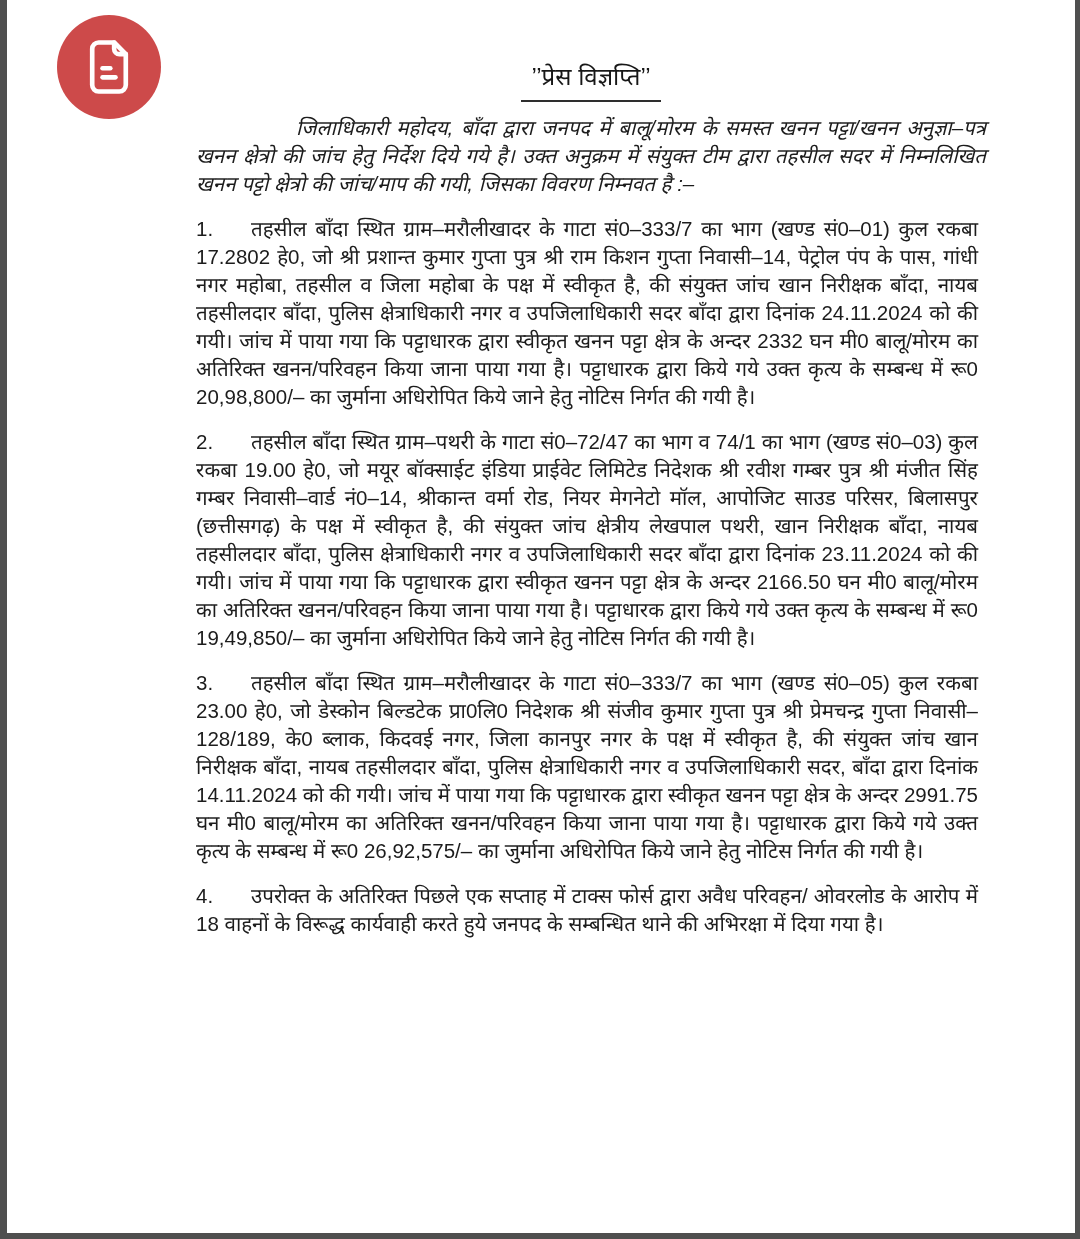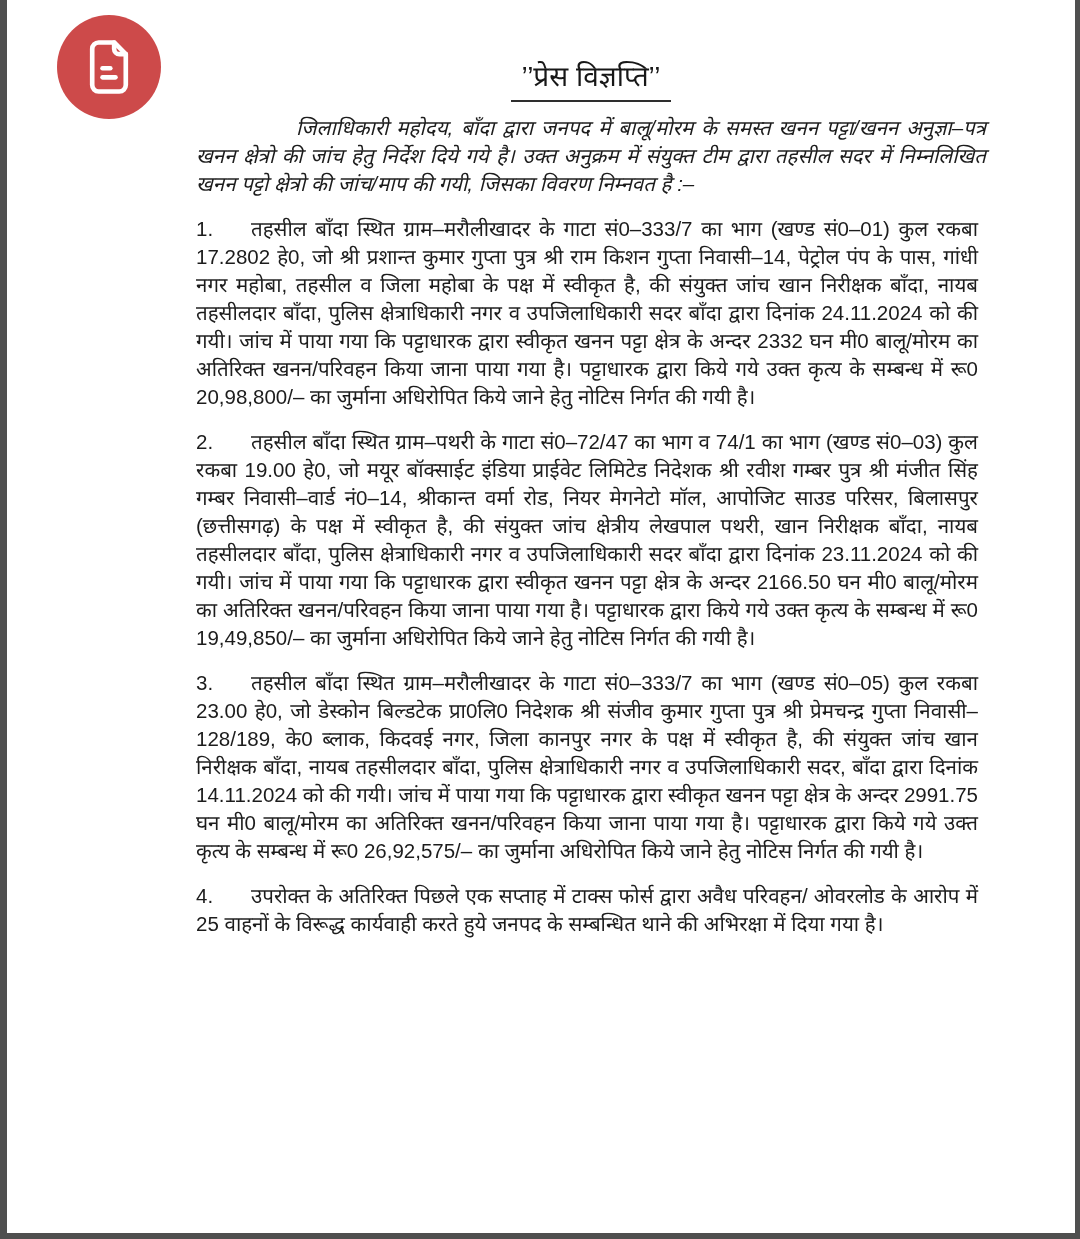--- a/index.html
+++ b/index.html
@@ -53,21 +53,21 @@
     top: 0;
     width: 790px;
   }
 
   .title-wrap {
     text-align: center;
     margin-top: 62px;
   }
   .title {
     display: inline-block;
-    font-size: 28px;
+    font-size: 24px;
     line-height: 30px;
     color: #171717;
     border-bottom: 2px solid #2e2e2e;
     padding: 0 10px 8px 10px;
   }
 
   .body-text {
     font-size: 20.5px;
     line-height: 28px;
     text-align: justify;
@@ -109,20 +109,20 @@
     </div>
 
     <p class="body-text intro">जिलाधिकारी महोदय, बाँदा द्वारा जनपद में बालू/मोरम के समस्त खनन पट्टा/खनन अनुज्ञा–पत्र खनन क्षेत्रो की जांच हेतु निर्देश दिये गये है। उक्त अनुक्रम में संयुक्त टीम द्वारा तहसील सदर में निम्नलिखित खनन पट्टो क्षेत्रो की जांच/माप की गयी, जिसका विवरण निम्नवत है :–</p>
 
     <p class="body-text item"><span class="item-num">1.</span><span>तहसील बाँदा स्थित ग्राम–मरौलीखादर के गाटा सं0–333/7 का भाग (खण्ड सं0–01) कुल रकबा 17.2802 हे0, जो श्री प्रशान्त कुमार गुप्ता पुत्र श्री राम किशन गुप्ता निवासी–14, पेट्रोल पंप के पास, गांधी नगर महोबा, तहसील व जिला महोबा के पक्ष में स्वीकृत है, की संयुक्त जांच खान निरीक्षक बाँदा, नायब तहसीलदार बाँदा, पुलिस क्षेत्राधिकारी नगर व उपजिलाधिकारी सदर बाँदा द्वारा दिनांक 24.11.2024 को की गयी। जांच में पाया गया कि पट्टाधारक द्वारा स्वीकृत खनन पट्टा क्षेत्र के अन्दर 2332 घन मी0 बालू/मोरम का अतिरिक्त खनन/परिवहन किया जाना पाया गया है। पट्टाधारक द्वारा किये गये उक्त कृत्य के सम्बन्ध में रू0 20,98,800/– का जुर्माना अधिरोपित किये जाने हेतु नोटिस निर्गत की गयी है।</span></p>
 
     <p class="body-text item"><span class="item-num">2.</span><span>तहसील बाँदा स्थित ग्राम–पथरी के गाटा सं0–72/47 का भाग व 74/1 का भाग (खण्ड सं0–03) कुल रकबा 19.00 हे0, जो मयूर बॉक्साईट इंडिया प्राईवेट लिमिटेड निदेशक श्री रवीश गम्बर पुत्र श्री मंजीत सिंह गम्बर निवासी–वार्ड नं0–14, श्रीकान्त वर्मा रोड, नियर मेगनेटो मॉल, आपोजिट साउड परिसर, बिलासपुर (छत्तीसगढ़) के पक्ष में स्वीकृत है, की संयुक्त जांच क्षेत्रीय लेखपाल पथरी, खान निरीक्षक बाँदा, नायब तहसीलदार बाँदा, पुलिस क्षेत्राधिकारी नगर व उपजिलाधिकारी सदर बाँदा द्वारा दिनांक 23.11.2024 को की गयी। जांच में पाया गया कि पट्टाधारक द्वारा स्वीकृत खनन पट्टा क्षेत्र के अन्दर 2166.50 घन मी0 बालू/मोरम का अतिरिक्त खनन/परिवहन किया जाना पाया गया है। पट्टाधारक द्वारा किये गये उक्त कृत्य के सम्बन्ध में रू0 19,49,850/– का जुर्माना अधिरोपित किये जाने हेतु नोटिस निर्गत की गयी है।</span></p>
 
     <p class="body-text item"><span class="item-num">3.</span><span>तहसील बाँदा स्थित ग्राम–मरौलीखादर के गाटा सं0–333/7 का भाग (खण्ड सं0–05) कुल रकबा 23.00 हे0, जो डेस्कोन बिल्डटेक प्रा0लि0 निदेशक श्री संजीव कुमार गुप्ता पुत्र श्री प्रेमचन्द्र गुप्ता निवासी–128/189, के0 ब्लाक, किदवई नगर, जिला कानपुर नगर के पक्ष में स्वीकृत है, की संयुक्त जांच खान निरीक्षक बाँदा, नायब तहसीलदार बाँदा, पुलिस क्षेत्राधिकारी नगर व उपजिलाधिकारी सदर, बाँदा द्वारा दिनांक 14.11.2024 को की गयी। जांच में पाया गया कि पट्टाधारक द्वारा स्वीकृत खनन पट्टा क्षेत्र के अन्दर 2991.75 घन मी0 बालू/मोरम का अतिरिक्त खनन/परिवहन किया जाना पाया गया है। पट्टाधारक द्वारा किये गये उक्त कृत्य के सम्बन्ध में रू0 26,92,575/– का जुर्माना अधिरोपित किये जाने हेतु नोटिस निर्गत की गयी है।</span></p>
 
-    <p class="body-text item"><span class="item-num">4.</span><span>उपरोक्त के अतिरिक्त पिछले एक सप्ताह में टाक्स फोर्स द्वारा अवैध परिवहन/ ओवरलोड के आरोप में 25 वाहनों के विरूद्ध कार्यवाही करते हुये जनपद के सम्बन्धित थाने की अभिरक्षा में दिया गया है।</span></p>
+    <p class="body-text item"><span class="item-num">4.</span><span>उपरोक्त के अतिरिक्त पिछले एक सप्ताह में टाक्स फोर्स द्वारा अवैध परिवहन/ ओवरलोड के आरोप में 18 वाहनों के विरूद्ध कार्यवाही करते हुये जनपद के सम्बन्धित थाने की अभिरक्षा में दिया गया है।</span></p>
   </div>
 
 </div>
 
 <div class="edge edge-left"></div>
 <div class="edge edge-right"></div>
 <div class="edge edge-bottom"></div>
 
 </body></html>

